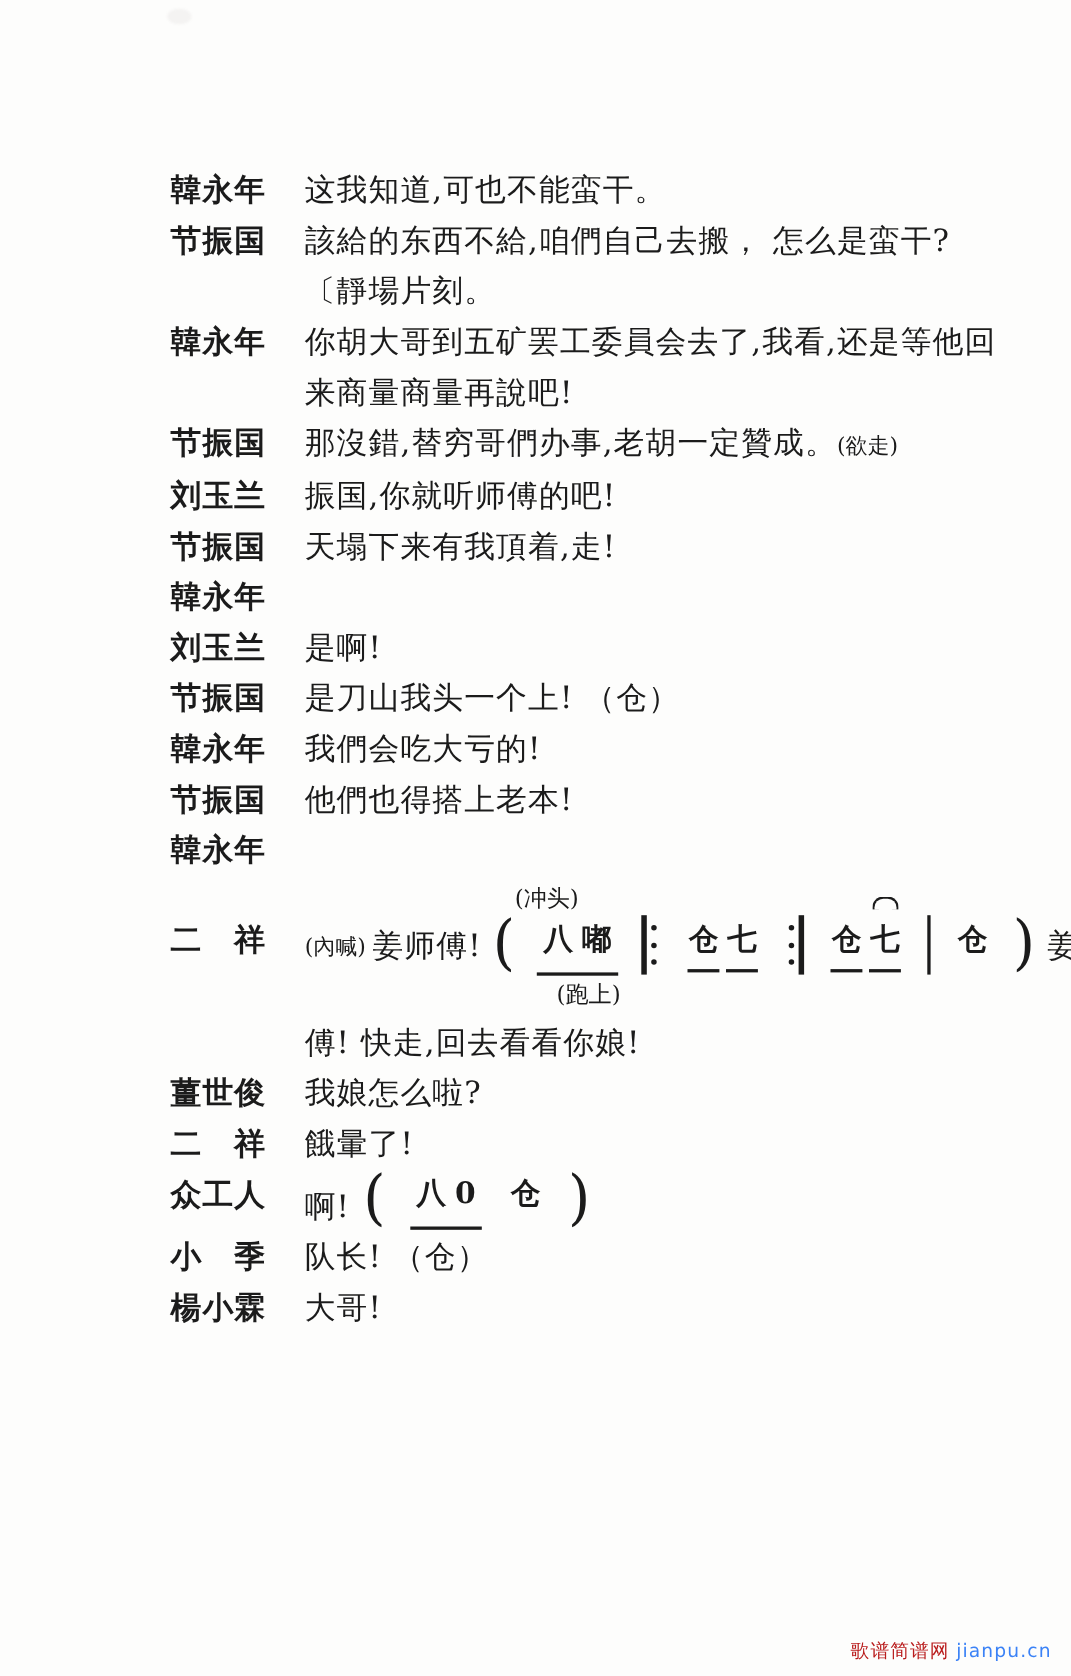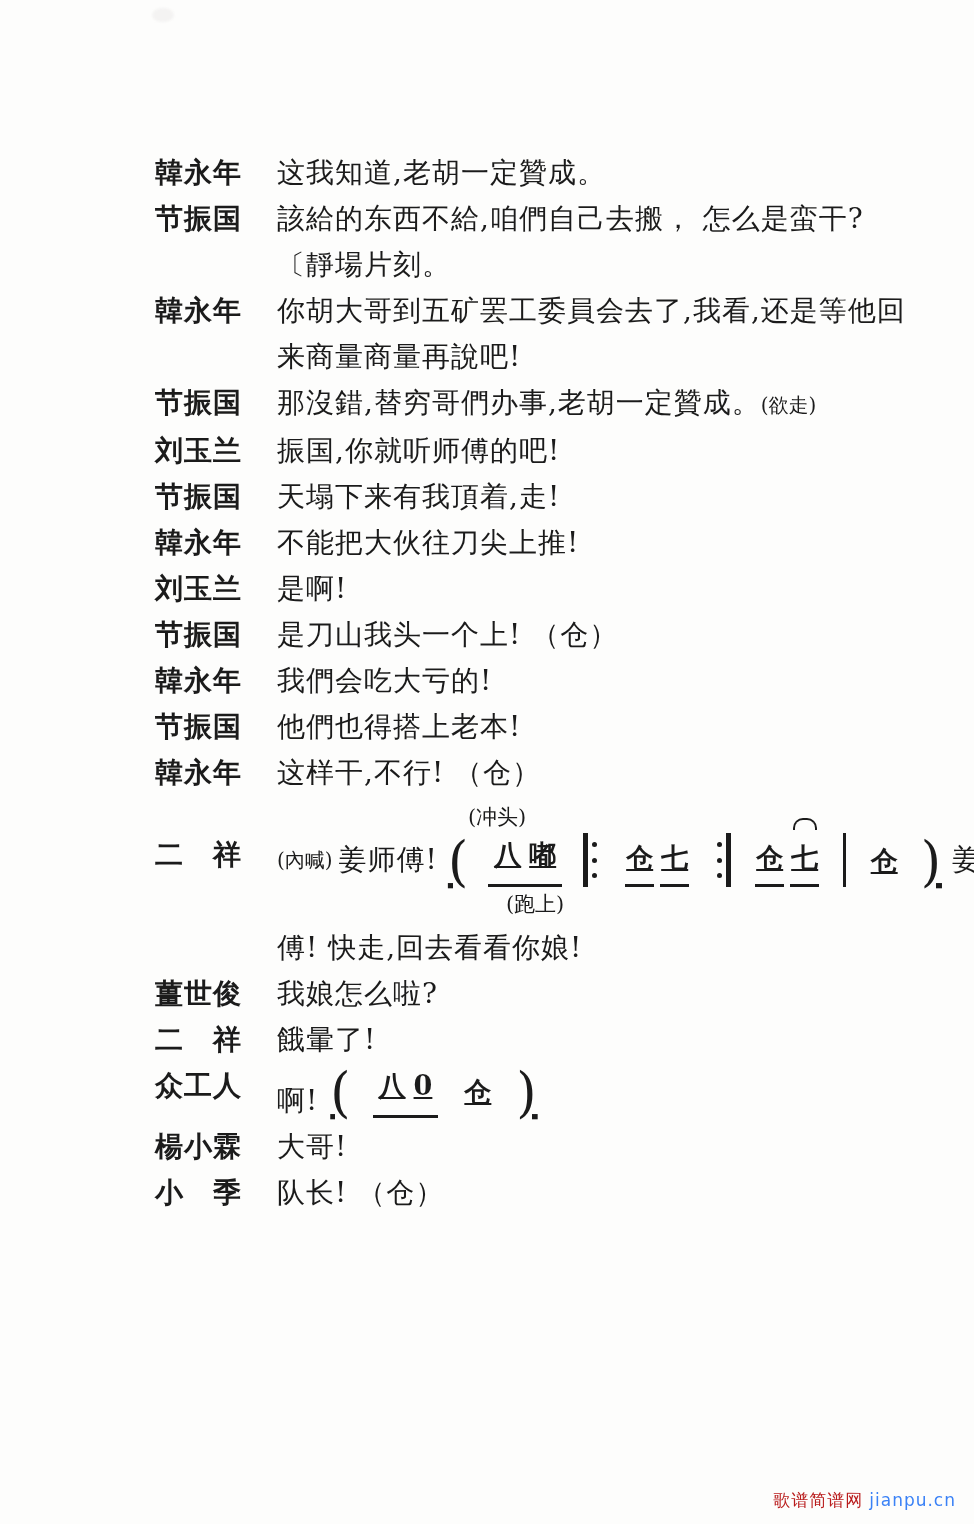--- a/index.html
+++ b/index.html
@@ -49,23 +49,22 @@
   .seg-stage{font-weight:500;}
   
   .music-line{margin-top:36px;margin-bottom:38px;}
   .music-line .dialogue{
     display:flex;align-items:center;
     width:700px;white-space:nowrap;
   }
   .music{
     position:relative;
     display:inline-flex;
-    align-items:flex-end;
+    align-items:flex-start;
     margin:0 2px;
-    text-decoration:underline;
   }
   .note-above{
     position:absolute;top:-38px;left:28px;
     font-size:21px;letter-spacing:0;white-space:nowrap;
   }
   .note-below{
     position:absolute;bottom:-40px;left:66px;
     font-size:21px;letter-spacing:0;white-space:nowrap;
   }
   .paren{
@@ -127,21 +126,21 @@
 </style>
 </head>
 <body>
 
 <div class="page">
   <div class="scan-smudge"></div>
 
   <div class="script-body" id="script-body">
       <div class="line">
         <span class="speaker">韓永年</span>
-        <div class="dialogue"><span class="seg-text">这我知道,老胡一定贊成。</span></div>
+        <div class="dialogue"><span class="seg-text">这我知道,可也不能蛮干。</span></div>
       </div>
       <div class="line">
         <span class="speaker">节振国</span>
         <div class="dialogue"><span class="seg-text">該給的东西不給,咱們自己去搬， 怎么是蛮干?</span></div>
       </div>
       <div class="line">
         <span class="speaker"></span>
         <div class="dialogue"><span class="seg-stage">〔靜場片刻。</span></div>
       </div>
       <div class="line">
@@ -155,41 +154,39 @@
       <div class="line">
         <span class="speaker">刘玉兰</span>
         <div class="dialogue"><span class="seg-text">振国,你就听师傅的吧!</span></div>
       </div>
       <div class="line">
         <span class="speaker">节振国</span>
         <div class="dialogue"><span class="seg-text">天塌下来有我頂着,走!</span></div>
       </div>
       <div class="line">
         <span class="speaker">韓永年</span>
-        <div class="dialogue"><span class="seg-text">不能把大伙往刀尖上推!</span></div>
       </div>
       <div class="line">
         <span class="speaker">刘玉兰</span>
         <div class="dialogue"><span class="seg-text">是啊!</span></div>
       </div>
       <div class="line">
         <span class="speaker">节振国</span>
         <div class="dialogue"><span class="seg-text">是刀山我头一个上! （仓）</span></div>
       </div>
       <div class="line">
         <span class="speaker">韓永年</span>
         <div class="dialogue"><span class="seg-text">我們会吃大亏的!</span></div>
       </div>
       <div class="line">
         <span class="speaker">节振国</span>
         <div class="dialogue"><span class="seg-text">他們也得搭上老本!</span></div>
       </div>
       <div class="line">
         <span class="speaker">韓永年</span>
-        <div class="dialogue"><span class="seg-text">这样干,不行! （仓）</span></div>
       </div>
       <div class="line music-line">
         <span class="speaker">二　祥</span>
         <div class="dialogue">
           <span class="seg-small">(內喊)</span>
           <span class="seg-text">姜师傅!</span>
           <span class="music">
             <span class="note-above">(冲头)</span>
             <span class="note-below">(跑上)</span>
             <span class="paren">(</span>
@@ -252,25 +249,25 @@
               <span class="ch">八</span>
               <span class="ch">0</span>
             </span>
             <span class="cell">
               <span class="ch">仓</span>
             </span>
             <span class="paren">)</span>
           </span></div>
       </div>
       <div class="line">
+        <span class="speaker">小　季</span>
+        <div class="dialogue"><span class="seg-text">队长! （仓）</span></div>
+      </div>
+      <div class="line">
         <span class="speaker">楊小霖</span>
         <div class="dialogue"><span class="seg-text">大哥!</span></div>
-      </div>
-      <div class="line">
-        <span class="speaker">小　季</span>
-        <div class="dialogue"><span class="seg-text">队长! （仓）</span></div>
       </div>
     </div>
 
   <div class="watermark">
     <span class="site">歌谱简谱网</span><span class="url">jianpu.cn</span>
   </div>
 </div>
 
 </body></html>

